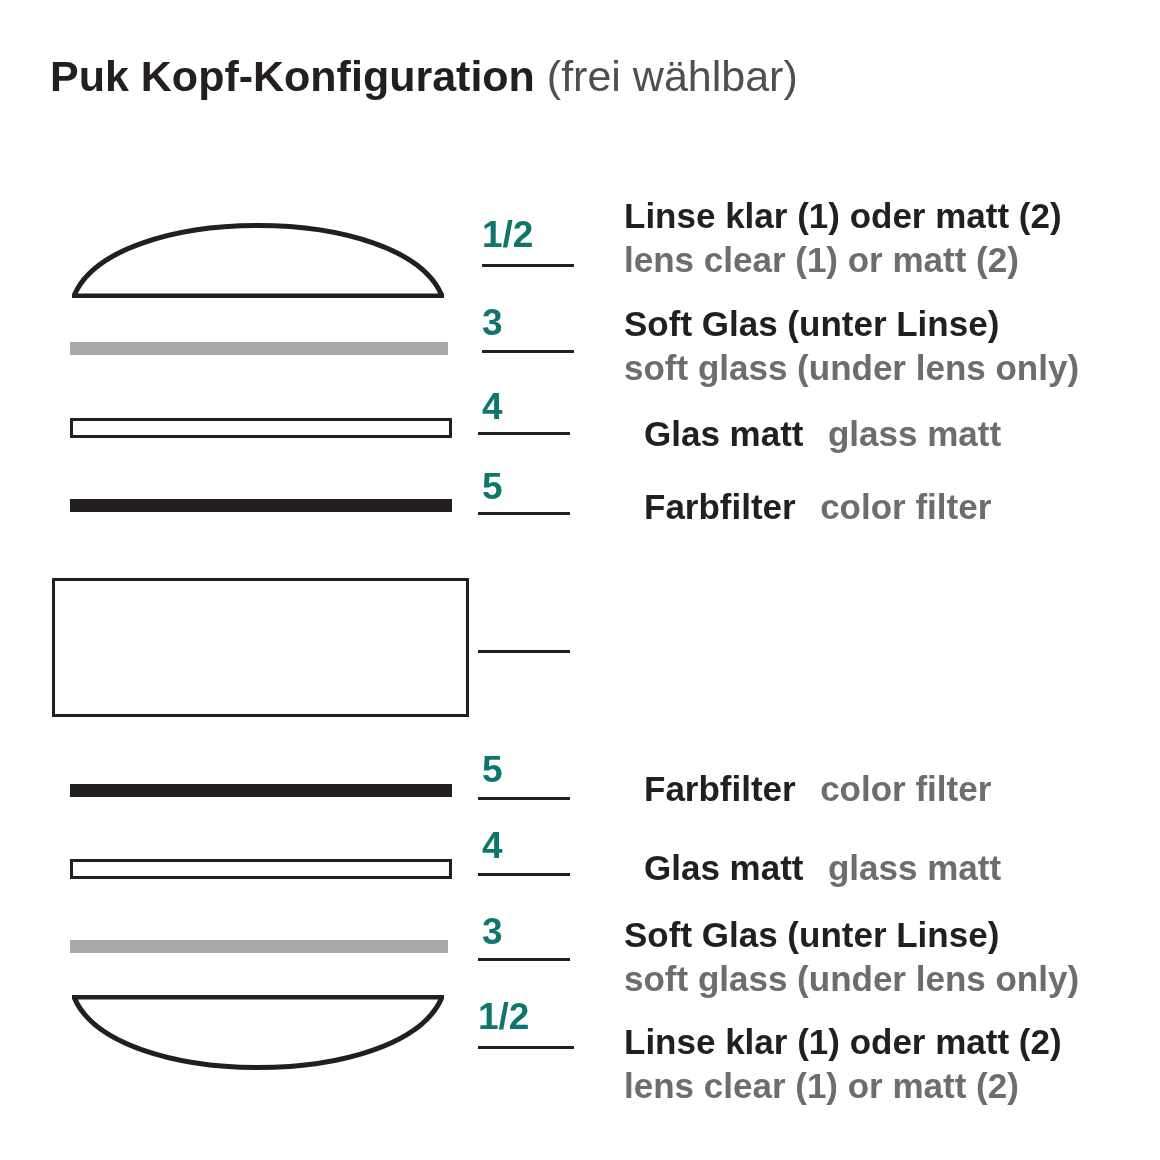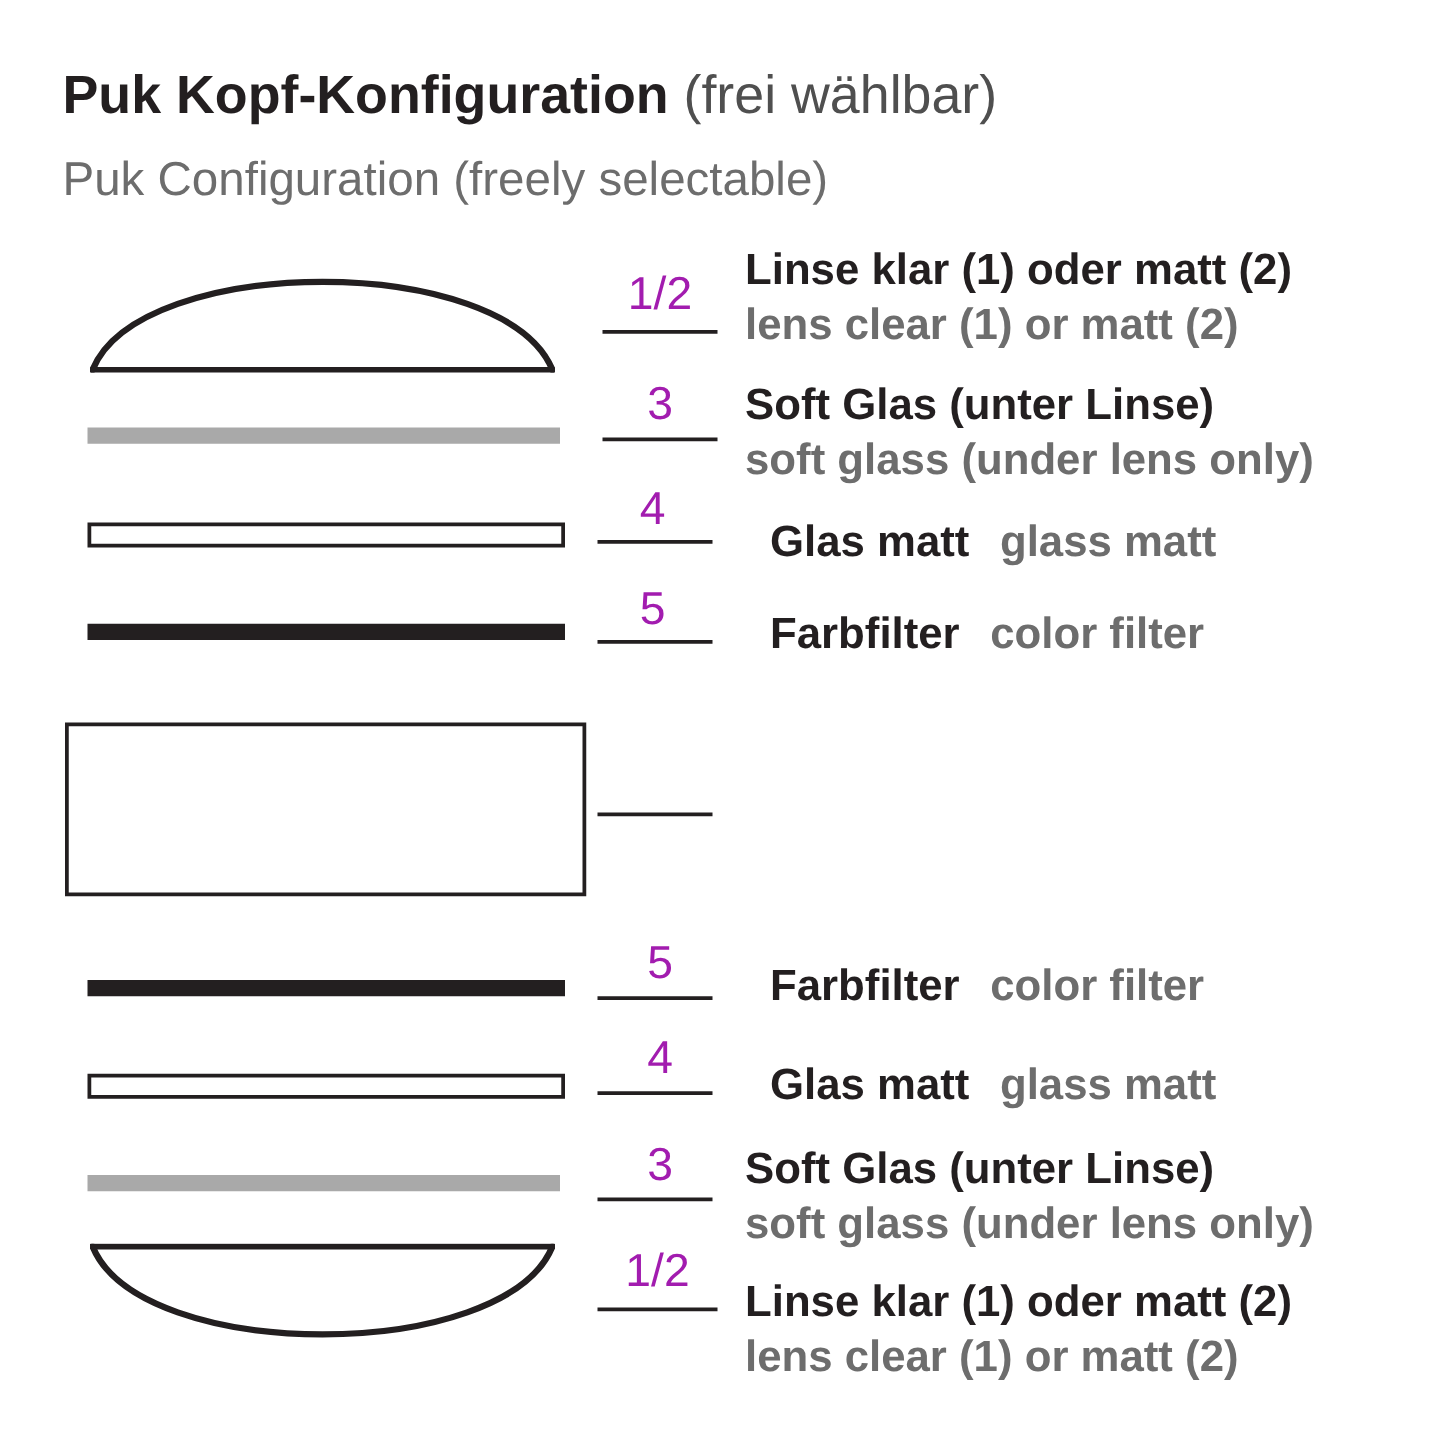--- a/index.html
+++ b/index.html
@@ -125,30 +125,30 @@
 
   
   .leader {
     position: absolute;
     height: 3px;
     background: #231f20;
   }
   .num {
     position: absolute;
     font-size: 37px;
-    font-weight: normal;
-    color: #a21caf;
-    text-align: center;
+    font-weight: bold;
+    color: #0f766e;
+    text-align: left;
     line-height: 40px;
   }
 
   
   .label {
     position: absolute;
-    left: 596px;
+    left: 624px;
     white-space: nowrap;
   }
   .label .de {
     font-size: 35px;
     font-weight: bold;
     color: #231f20;
     line-height: 44px;
   }
   .label .en {
     font-size: 35px;
@@ -165,21 +165,20 @@
   }
 </style>
 </head>
 <body>
 
 <div class="page">
 
   <div class="title">
     <span class="de">Puk Kopf-Konfiguration</span><span class="en"> (frei wählbar)</span>
   </div>
-  <div class="subtitle">Puk Configuration (freely selectable)</div>
 
   <div class="shape lens-top">
     <svg width="372" height="102" viewBox="0 0 372 102">
       <path d="M2,100 C40,6 332,6 370,100" fill="#ffffff" stroke="#231f20" stroke-width="5" stroke-linecap="round"></path>
       <line x1="2" y1="100" x2="370" y2="100" stroke="#231f20" stroke-width="5" stroke-linecap="round"></line>
     </svg>
   </div>
 
   <div class="shape soft-glass-bar soft-glass-top"></div>
 

